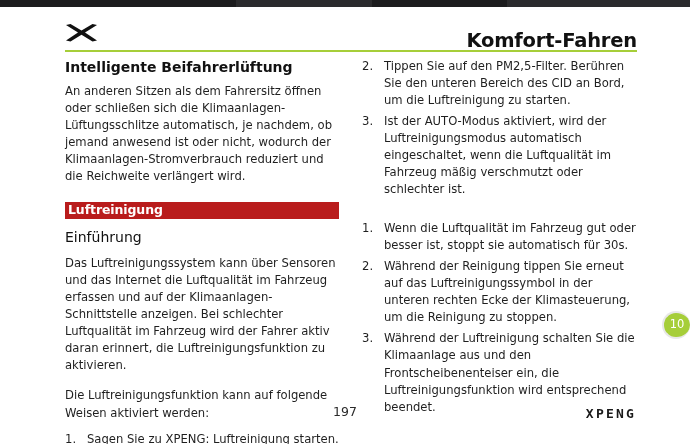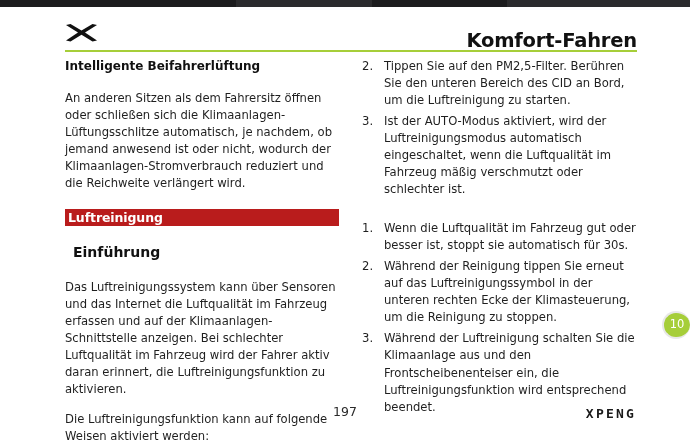--- a/index.html
+++ b/index.html
@@ -81,22 +81,22 @@
   
   .column {
     position: absolute;
     top: 50px;
     width: 274px;
   }
   #column-left  { left: 65px; }
   #column-right { left: 362px; }
 
   h2.section-heading {
-    margin: 0 0 16px 0;
-    font-size: 12px;
+    margin: 0 0 6px 0;
+    font-size: 14px;
     font-weight: bold;
     line-height: 1.35;
     color: #111111;
   }
 
   p.body-text {
     margin: 0;
     font-size: 11.6px;
     line-height: 1.47;
     color: #1f1f1f;
@@ -117,23 +117,23 @@
   }
   .chapter-bar-label {
     color: #ffffff;
     font-size: 12.5px;
     font-weight: bold;
     line-height: 1;
     letter-spacing: -0.1px;
   }
 
   h3.subsection-heading {
-    margin: 8px;
+    margin: 0;
     font-size: 14px;
-    font-weight: bold;
+    font-weight: normal;
     line-height: 1.3;
     color: #111111;
   }
 
   
   ol.numbered-list {
     margin: 0;
     padding: 0;
     list-style: none;
     counter-reset: item;

